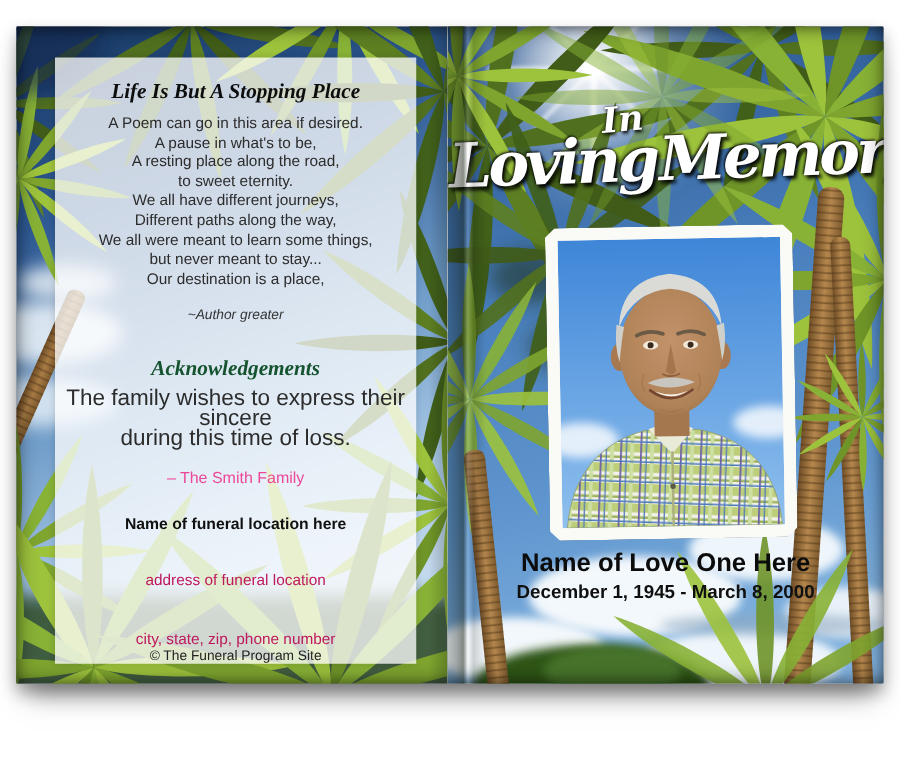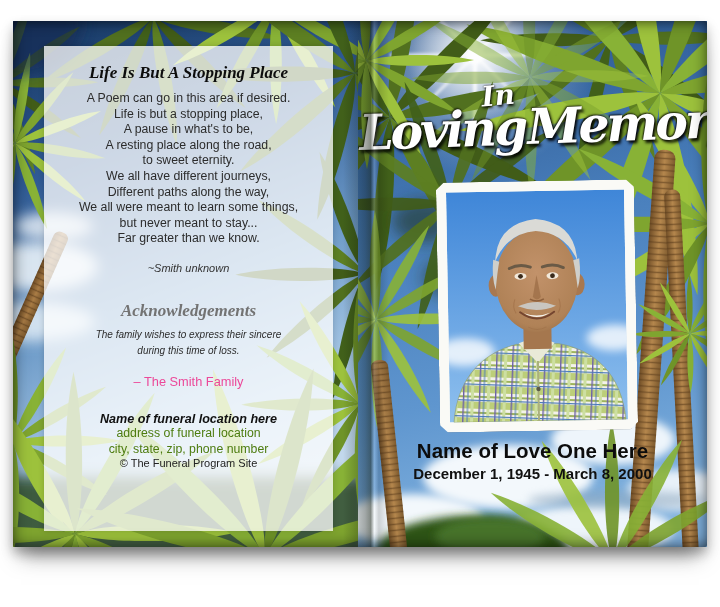--- a/index.html
+++ b/index.html
@@ -25,25 +25,25 @@
                    inset 12px 0 16px -12px rgba(0,0,0,.55),
                    inset -12px 0 16px -12px rgba(0,0,0,.55);}
 
   
   .overlay-box{position:absolute;left:31px;top:25px;width:289px;height:485px;z-index:4;
                background:rgba(255,255,255,.76);box-shadow:0 0 6px rgba(0,0,0,.18);
                text-align:center;color:#262626;}
   .poem-title{margin:17px 6px 8px;font:italic 700 17px "Liberation Serif",serif;color:#0d0d0d;}
   .poem-line{font-size:12.3px;line-height:15.6px;color:#2c2c2c;text-align:center;}
   .attribution{margin-top:15px;font:italic 400 11px "Liberation Sans",sans-serif;color:#333;}
-  .ack-title{margin:27px 6px 6px;font:italic 700 17px "Liberation Serif",serif;color:#737373;}
-  .ack-line{font-size:10px;line-height:15.6px;color:#2c2c2c;font-style:italic;}
+  .ack-title{margin:27px 6px 6px;font:italic 700 17px "Liberation Serif",serif;color:#14532d;}
+  .ack-line{font-size:18px;line-height:15.6px;color:#2c2c2c;}
   .signature{margin-top:16px;font-size:12.8px;color:#ec4899;}
-  .loc-name{margin-top:23px;font-weight:700;font-size:12.6px;color:#111;font-style:italic;}
-  .loc-line{font-size:12.3px;line-height:15.6px;color:#4d7c0f;}
+  .loc-name{margin-top:23px;font-weight:700;font-size:12.6px;color:#111;}
+  .loc-line{font-size:12.3px;line-height:15.6px;color:#be185d;margin-top:31px;}
   .copyright{font-size:11px;color:#222;}
 
   
   .word-in{position:absolute;top:58px;left:10px;width:260px;z-index:4;text-align:center;
            font:italic 700 28px "DejaVu Serif",serif;color:#fff;transform:rotate(-5deg);
            text-shadow:0 0 2px #000,1px 2px 3px rgba(0,0,0,.9);}
   .word-main{position:absolute;top:82px;left:0;right:4px;z-index:4;text-align:center;
            font:italic 700 49px/1 "DejaVu Serif",serif;color:#fff;letter-spacing:-3px;
            transform:rotate(-2deg);white-space:nowrap;
            text-shadow:0 0 2px #000,2px 3px 3px rgba(0,0,0,.9),-1px -1px 2px rgba(0,0,0,.65);}
@@ -134,31 +134,30 @@
         <use href="#crnBL" transform="translate(0,420) scale(1.0)"></use>
         <use href="#crnBL" transform="translate(62,512) scale(1.5)"></use>
         <use href="#crnBL" transform="translate(252,535) scale(1.8) rotate(15)"></use>
         <ellipse cx="0" cy="0" rx="70" ry="55" fill="#142c52" opacity="0.6" filter="url(#bl7L)"></ellipse>
       </svg>
 
       <div class="overlay-box">
         <div class="poem-title">Life Is But A Stopping Place</div>
         <div>
           <div class="poem-line">A Poem can go in this area if desired.</div>
-          <div class="poem-line">Life is but a stopping place,</div>
           <div class="poem-line">A pause in what's to be,</div>
           <div class="poem-line">A resting place along the road,</div>
           <div class="poem-line">to sweet eternity.</div>
           <div class="poem-line">We all have different journeys,</div>
           <div class="poem-line">Different paths along the way,</div>
           <div class="poem-line">We all were meant to learn some things,</div>
           <div class="poem-line">but never meant to stay...</div>
-          <div class="poem-line">Far greater than we know.</div>
+          <div class="poem-line">Our destination is a place,</div>
         </div>
-        <div class="attribution">~Smith unknown</div>
+        <div class="attribution">~Author greater</div>
         <div class="ack-title">Acknowledgements</div>
         <div>
           <div class="ack-line">The family wishes to express their sincere</div>
           <div class="ack-line">during this time of loss.</div>
         </div>
         <div class="signature">– The Smith Family</div>
         <div class="loc-name">Name of funeral location here</div>
         <div class="loc-line">address of funeral location</div>
         <div class="loc-line">city, state, zip, phone number</div>
         <div class="copyright">© The Funeral Program Site</div>

